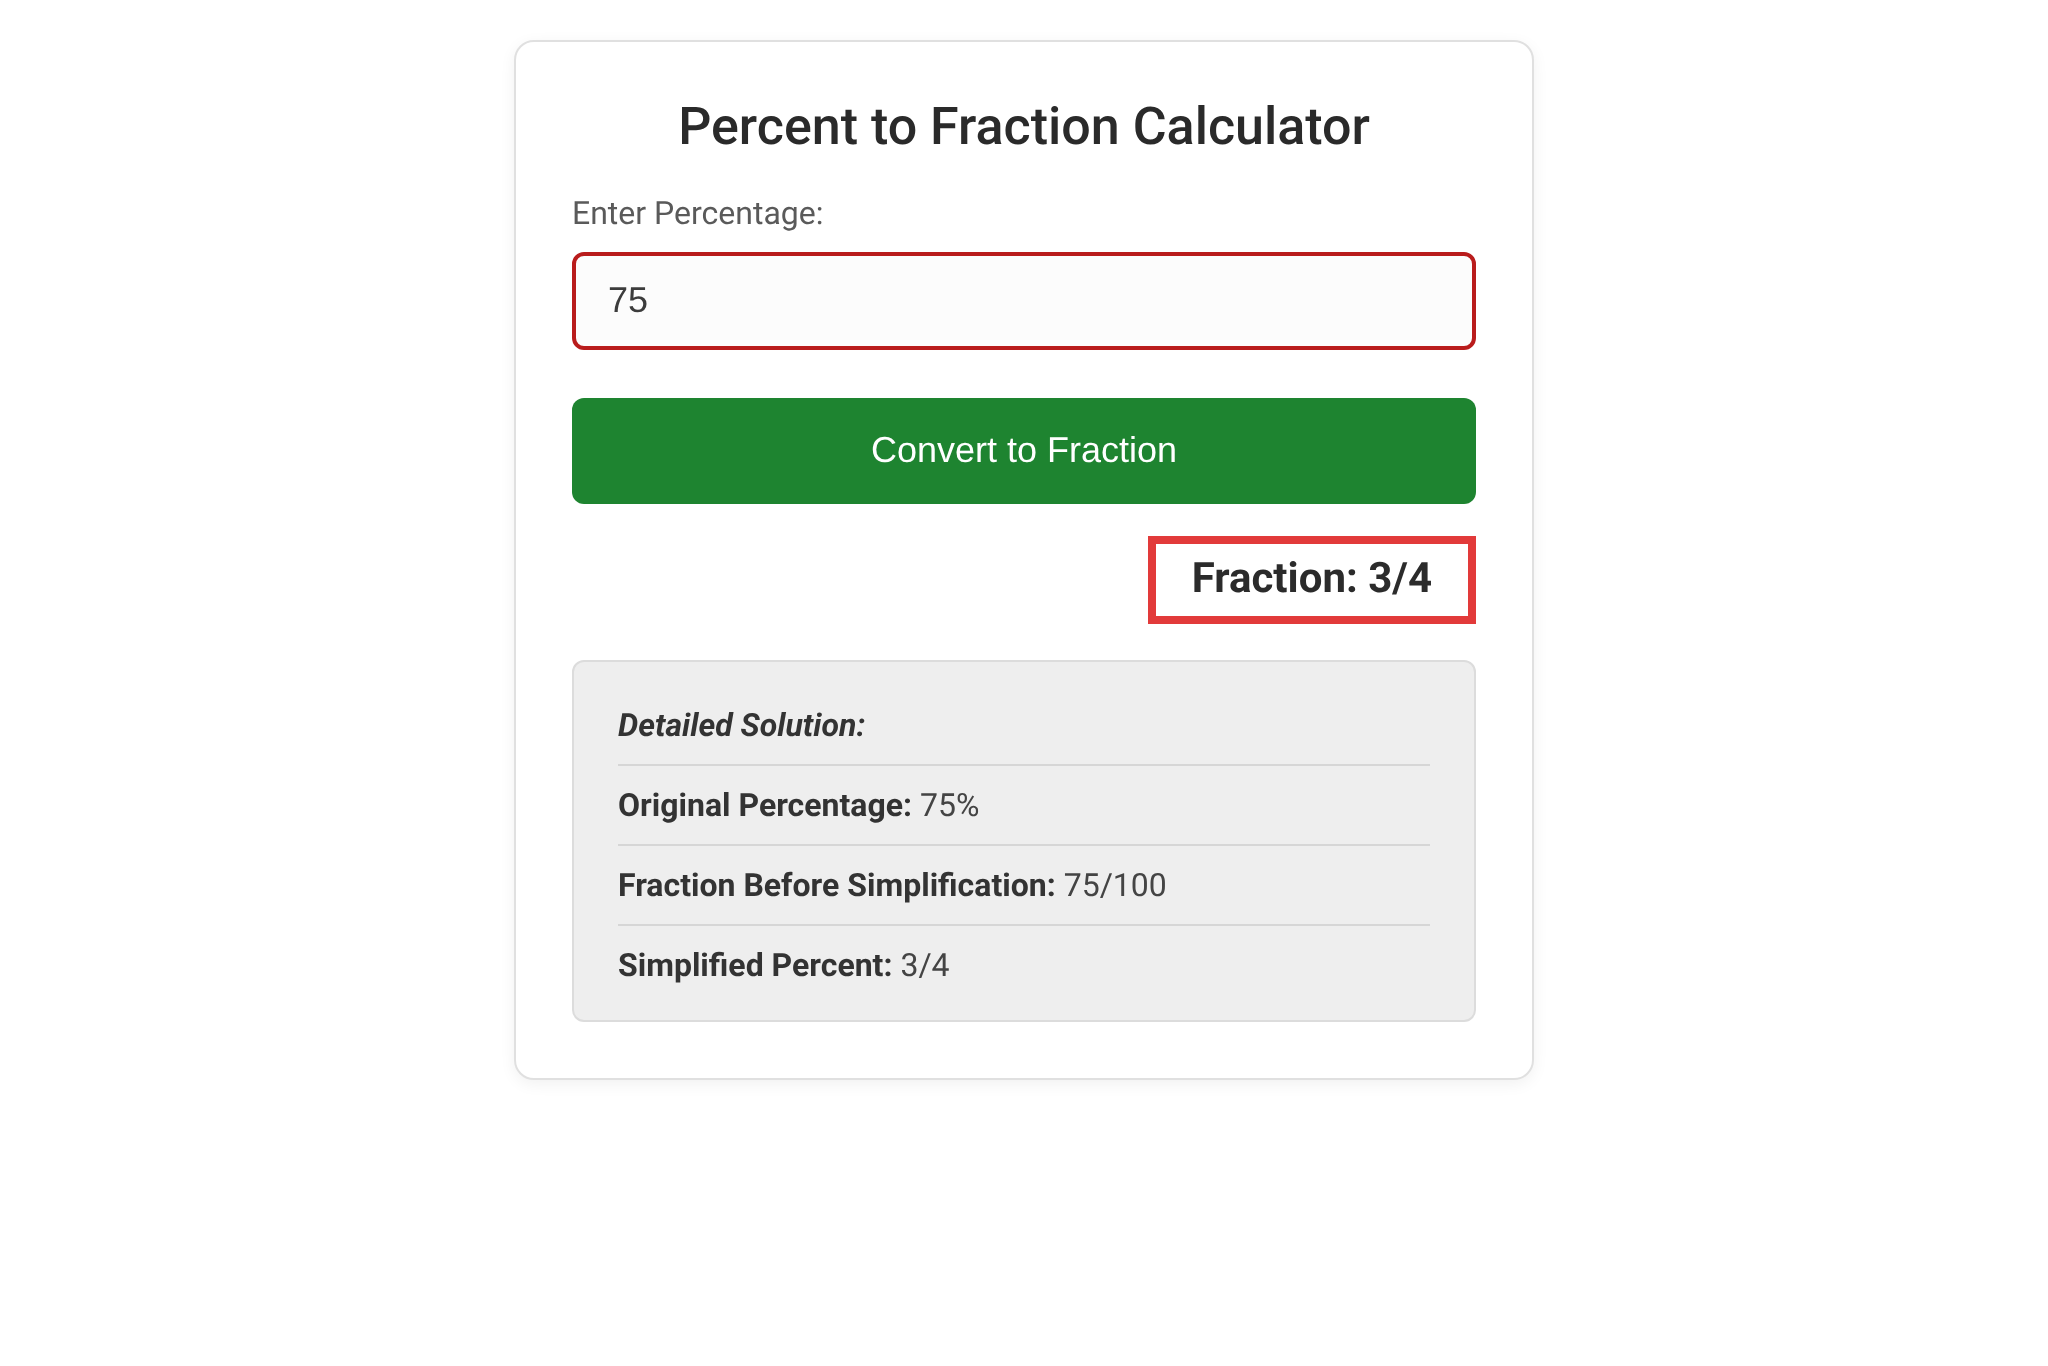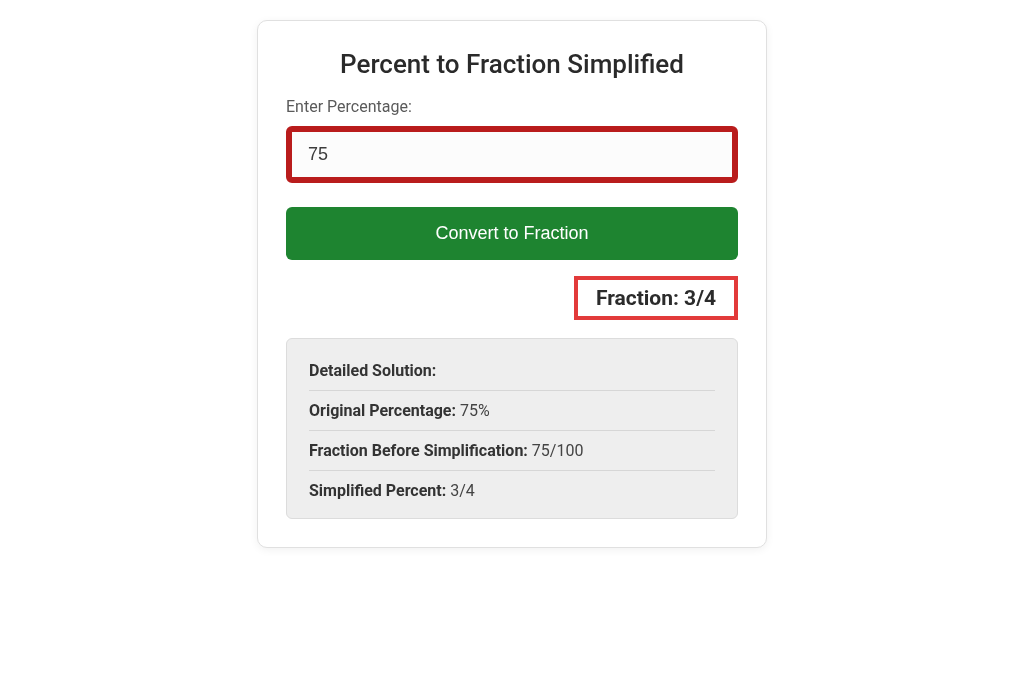--- a/index.html
+++ b/index.html
@@ -37,21 +37,21 @@
       font-size: 16px;
       color: #5a5a5a;
       margin-bottom: 10px;
     }
     .percent-input {
       width: 100%;
       padding: 12px 16px;
       font-size: 18px;
       color: #3c3c3c;
       background: #fcfcfc;
-      border: 6px solid #b91c1c;
+      border: 2px solid #b91c1c;
       border-radius: 6px;
       outline: none;
     }
     .convert-button {
       display: block;
       width: 100%;
       margin-top: 24px;
       padding: 16px;
       font-size: 18px;
       color: #ffffff;
@@ -83,40 +83,41 @@
       padding: 22px 22px 18px 22px;
     }
     .details-row {
       font-size: 16px;
       color: #3b3b3b;
       padding: 10px 0;
       border-bottom: 1px solid #d6d6d6;
     }
     .details-row:first-child {
       padding-top: 0;
+      font-style: italic;
     }
     .details-row:last-child {
       border-bottom: none;
       padding-bottom: 0;
     }
     .details-label {
       font-weight: 700;
       color: #333333;
     }
     .details-value {
       font-weight: 400;
       color: #444444;
     }
   </style>
 </head>
 <body>
 
 <div class="card">
 
-  <h1 class="title">Percent to Fraction Simplified</h1>
+  <h1 class="title">Percent to Fraction Calculator</h1>
 
   <div class="input-label">Enter Percentage:</div>
 
   <input type="text" class="percent-input" value="75" style="">
 
   <button class="convert-button">Convert to Fraction</button>
 
   <div class="result-wrap">
     <div class="result-highlight">
       <span class="result-text">

